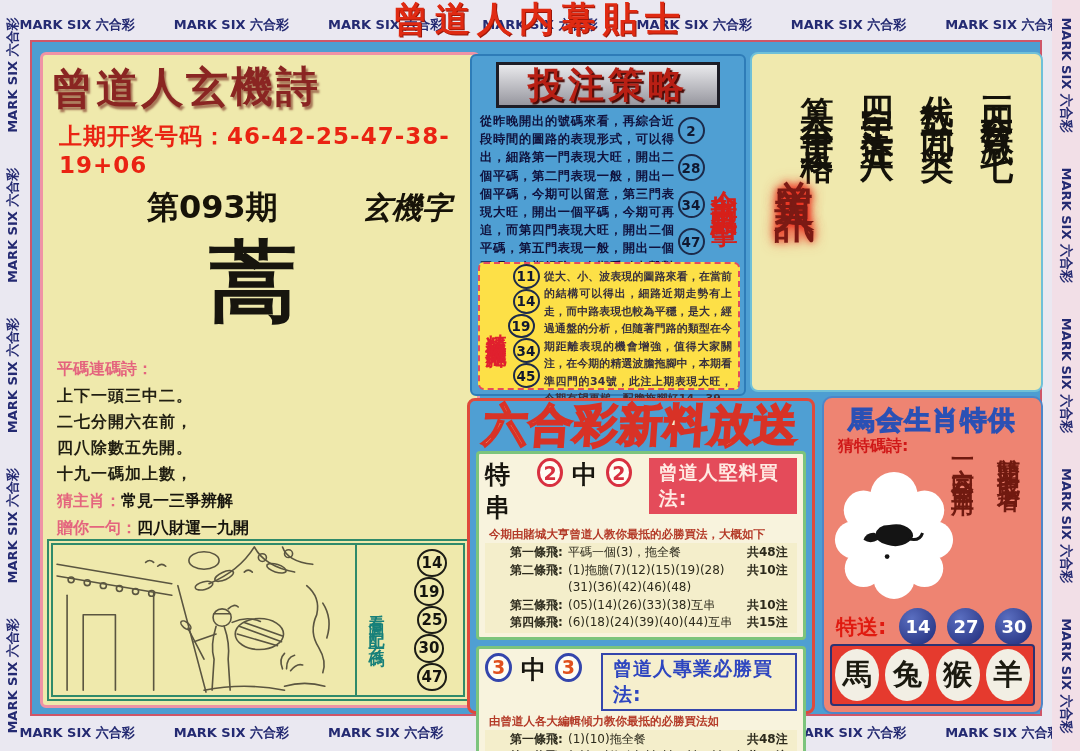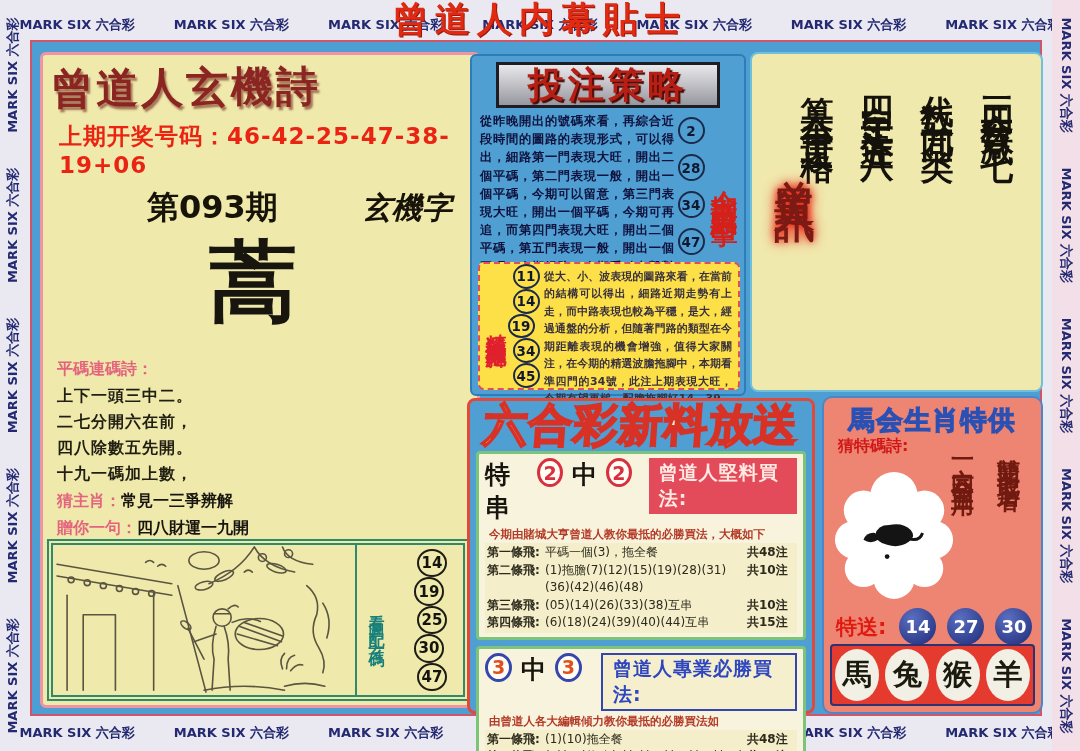--- a/index.html
+++ b/index.html
@@ -101,21 +101,21 @@
                 font-size:19px;font-weight:900;background:#fffdf4;box-sizing:border-box;}
   .c-red{border:3px solid #d83040;color:#d83040;}
   .c-blue{border:3px solid #3546ac;color:#e0501e;}
   .combo-heading-red{margin-left:8px;background:#e44b5a;color:#ffe9e2;font-size:19px;font-weight:800;
                      padding:2px 10px;letter-spacing:1px;}
   .combo-heading-blue{margin-left:10px;background:#f6efcd;color:#2e46c0;font-size:19px;font-weight:800;
                       padding:1px 10px;border:2px solid #3546ac;letter-spacing:1px;}
   .combo-intro{font-size:11.5px;font-weight:700;color:#b43a28;margin:3px 0 1px 4px;}
   .combo-rows{background:#f4eecb;padding:1px 2px;}
   .combo-row{display:flex;font-size:12px;color:#2c2a1c;line-height:17.5px;}
-  .row-label{font-weight:700;width:58px;flex:none;}
+  .row-label{font-weight:700;width:58px;flex:none;margin-left:23px;}
   .row-content{flex:1;}
   .row-note{width:48px;flex:none;text-align:left;font-weight:700;}
 
   
   .cal-panel{position:absolute;left:718px;top:10px;width:293px;height:340px;
              background:#f0e9ae;border:2px solid #6fc0d8;border-radius:8px;box-sizing:border-box;}
   .cal-cols{position:absolute;top:16px;right:14px;height:304px;writing-mode:vertical-rl;
             font-family:"DejaVu Serif",serif;color:#14120a;}
   .cal-col{line-height:60px;letter-spacing:9px;font-size:33px;font-weight:700;}
   .cal-seal{position:absolute;left:16px;top:94px;writing-mode:vertical-rl;text-orientation:upright;

